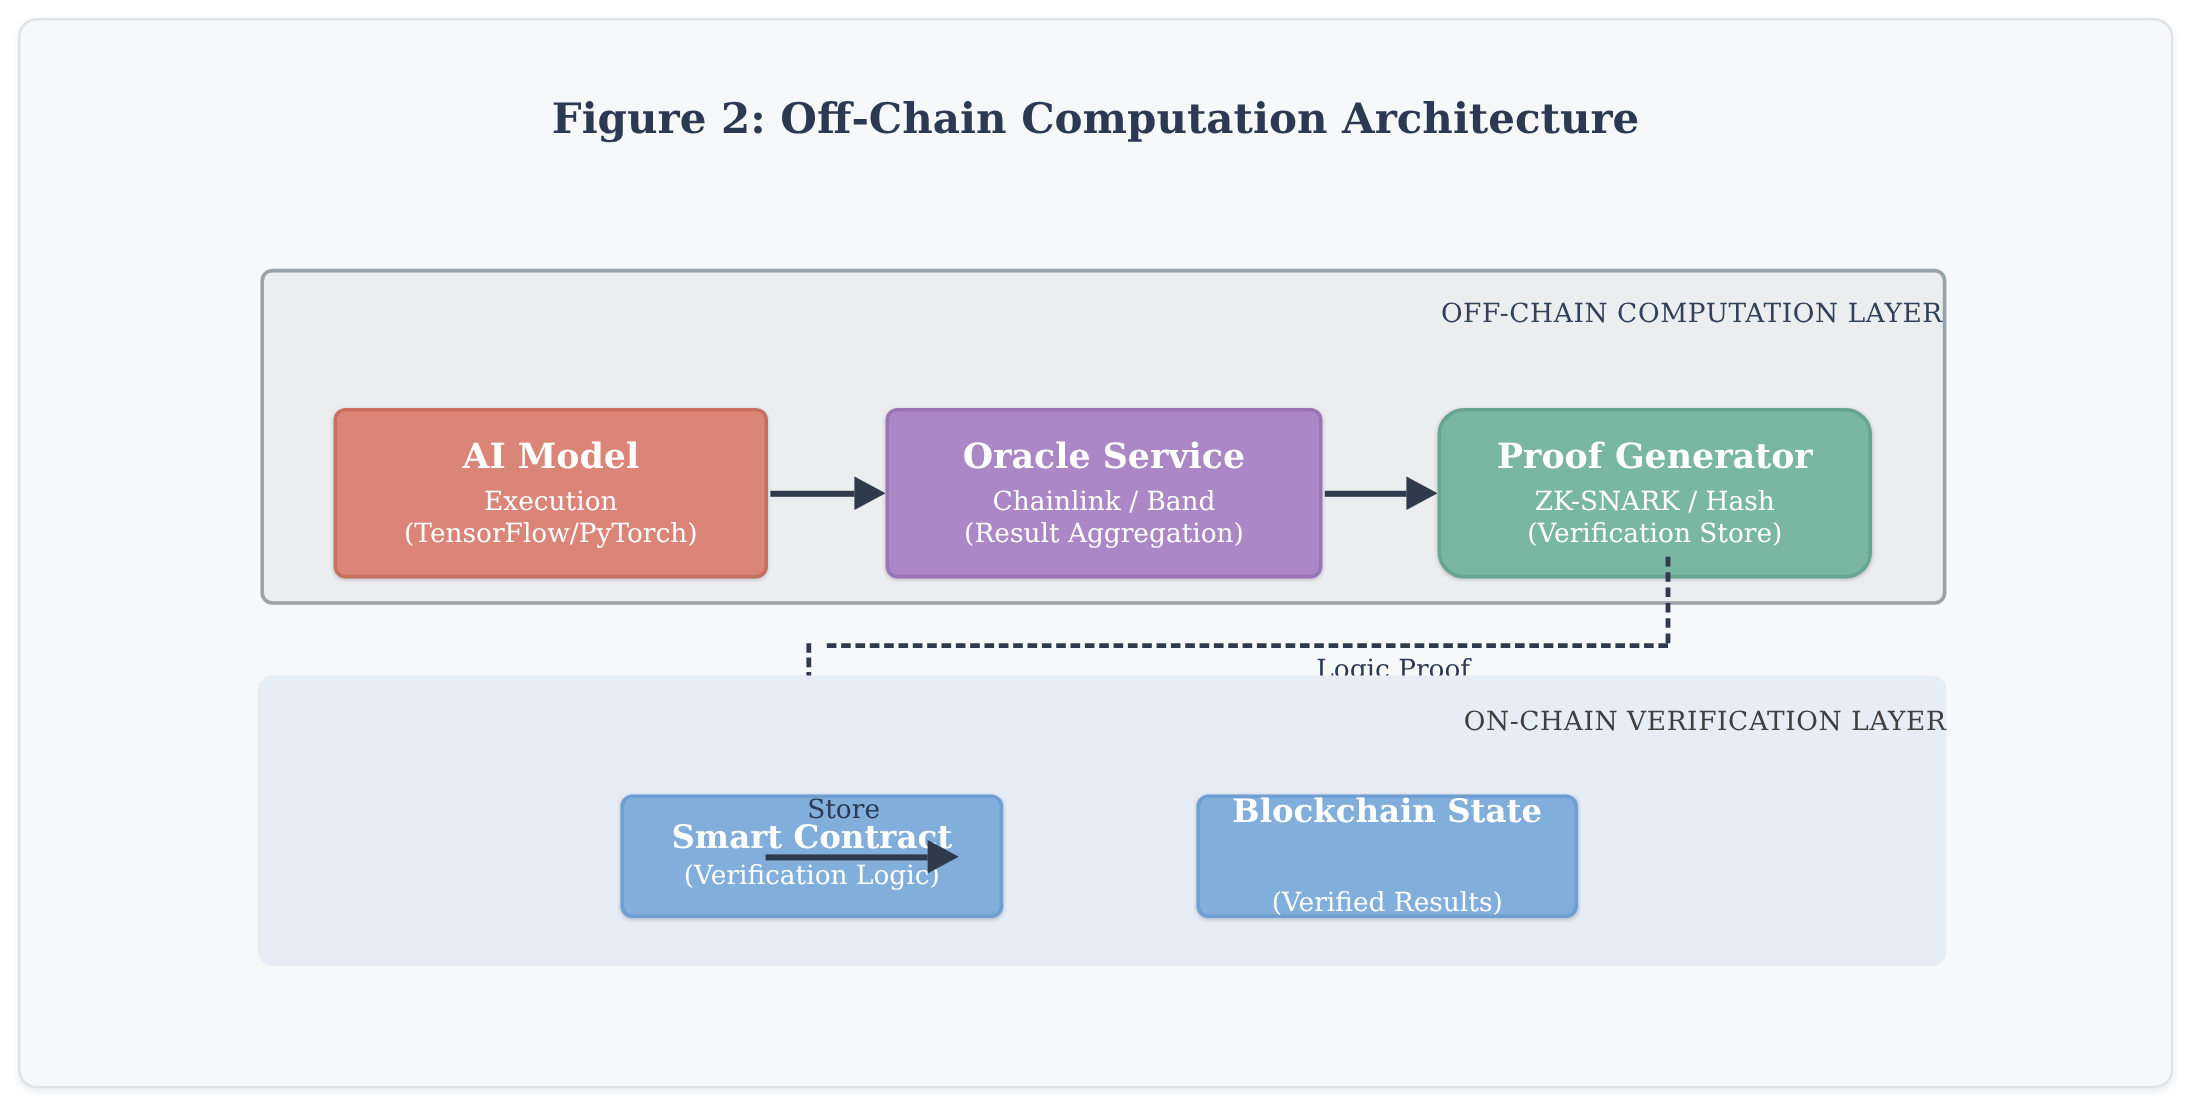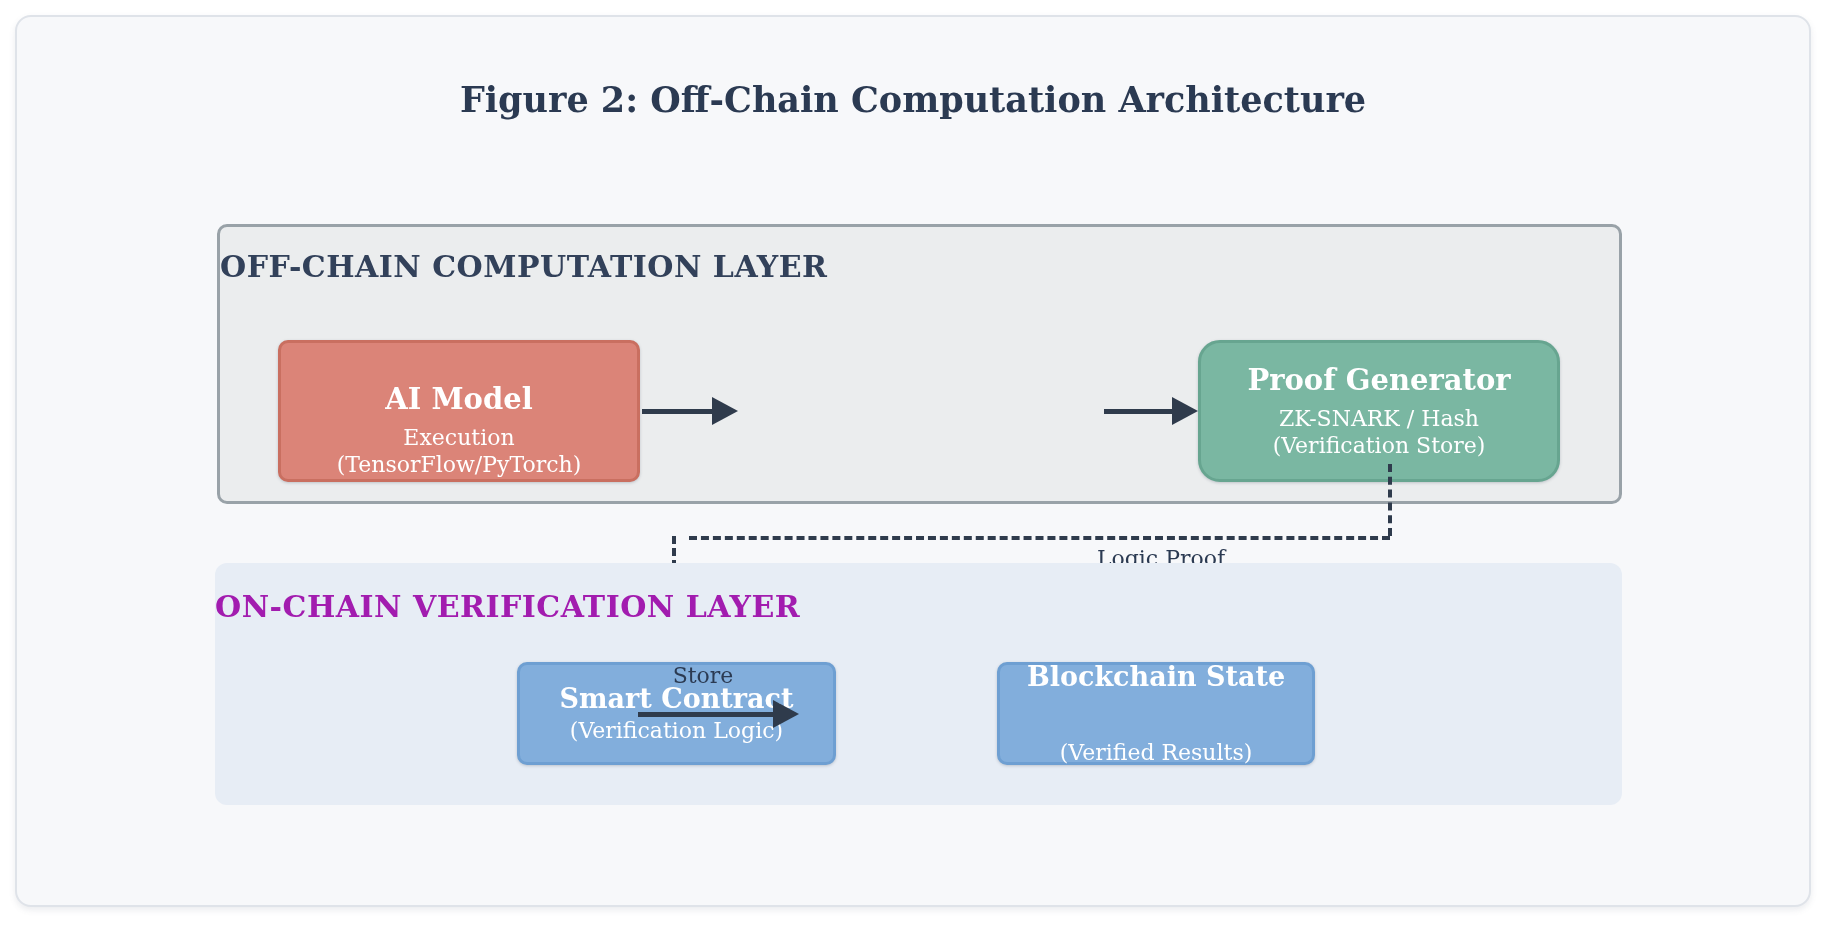--- a/index.html
+++ b/index.html
@@ -38,40 +38,40 @@
   .layer-onchain {
     position: absolute;
     left: 198px; top: 546px; width: 1407px; height: 242px;
     background: #e7edf5;
     border-radius: 12px;
     box-sizing: border-box;
   }
   .layer-header {
     position: absolute;
     left: 0; top: 22px; width: 100%;
-    text-align: left;
-    font-size: 30px; font-weight: bold;
+    text-align: right;
+    font-size: 22px; font-weight: normal;
     color: #32415a;
     letter-spacing: 0.5px;
   }
-  .layer-onchain .layer-header { top: 26px; color: #a21caf; }
+  .layer-onchain .layer-header { top: 26px; color: #404040; }
   
   .node {
     position: absolute;
     border-radius: 10px;
     border: 3px solid rgba(0,0,0,0.12);
     box-sizing: border-box;
     display: flex; flex-direction: column;
     align-items: center; justify-content: center;
     color: #ffffff; text-align: center;
     box-shadow: 0 1px 3px rgba(60,70,90,0.25);
   }
   .node-title { font-size: 29px; font-weight: bold; margin-bottom: 9px; }
   .node-sub   { font-size: 22px; line-height: 1.22; }
-  .node-ai     { left: 58px;  top: 113px; width: 362px; height: 142px; justify-content: flex-end; }
+  .node-ai     { left: 58px;  top: 113px; width: 362px; height: 142px; }
   .node-oracle { left: 518px; top: 113px; width: 364px; height: 142px; }
   .node-proof  { left: 978px; top: 113px; width: 362px; height: 142px; }
   .node-sc  { left: 302px; top: 99px; width: 319px; height: 103px; }
   .node-bs  { left: 782px; top: 99px; width: 318px; height: 103px; gap: 44px; }
   .node-sc .node-title, .node-bs .node-title { font-size: 27px; margin-bottom: 4px; }
   .node-sc .node-sub,  .node-bs .node-sub   { font-size: 22px; }
   
   .h-arrow { position: absolute; display: flex; align-items: center; }
   .h-arrow .shaft { flex: 1; height: 5px; background: #2f3b4c; }
   .h-arrow .head  {
@@ -121,20 +121,25 @@
         <div class="node-title">AI Model</div>
         <div class="node-sub">Execution</div>
         <div class="node-sub">(TensorFlow/PyTorch)</div>
       </div>
 
       <div class="h-arrow arrow-1">
         <div class="shaft"></div>
         <div class="head"></div>
       </div>
 
+      <div class="node node-oracle" style="background-color: rgb(171, 135, 197); border-color: rgb(154, 116, 182);">
+        <div class="node-title">Oracle Service</div>
+        <div class="node-sub">Chainlink / Band</div>
+        <div class="node-sub">(Result Aggregation)</div>
+      </div>
 
       <div class="h-arrow arrow-2">
         <div class="shaft"></div>
         <div class="head"></div>
       </div>
 
       <div class="node node-proof" style="background-color: rgb(122, 183, 162); border-color: rgb(103, 165, 144); border-radius: 22px;">
         <div class="node-title">Proof Generator</div>
         <div class="node-sub">ZK-SNARK / Hash</div>
         <div class="node-sub">(Verification Store)</div>

